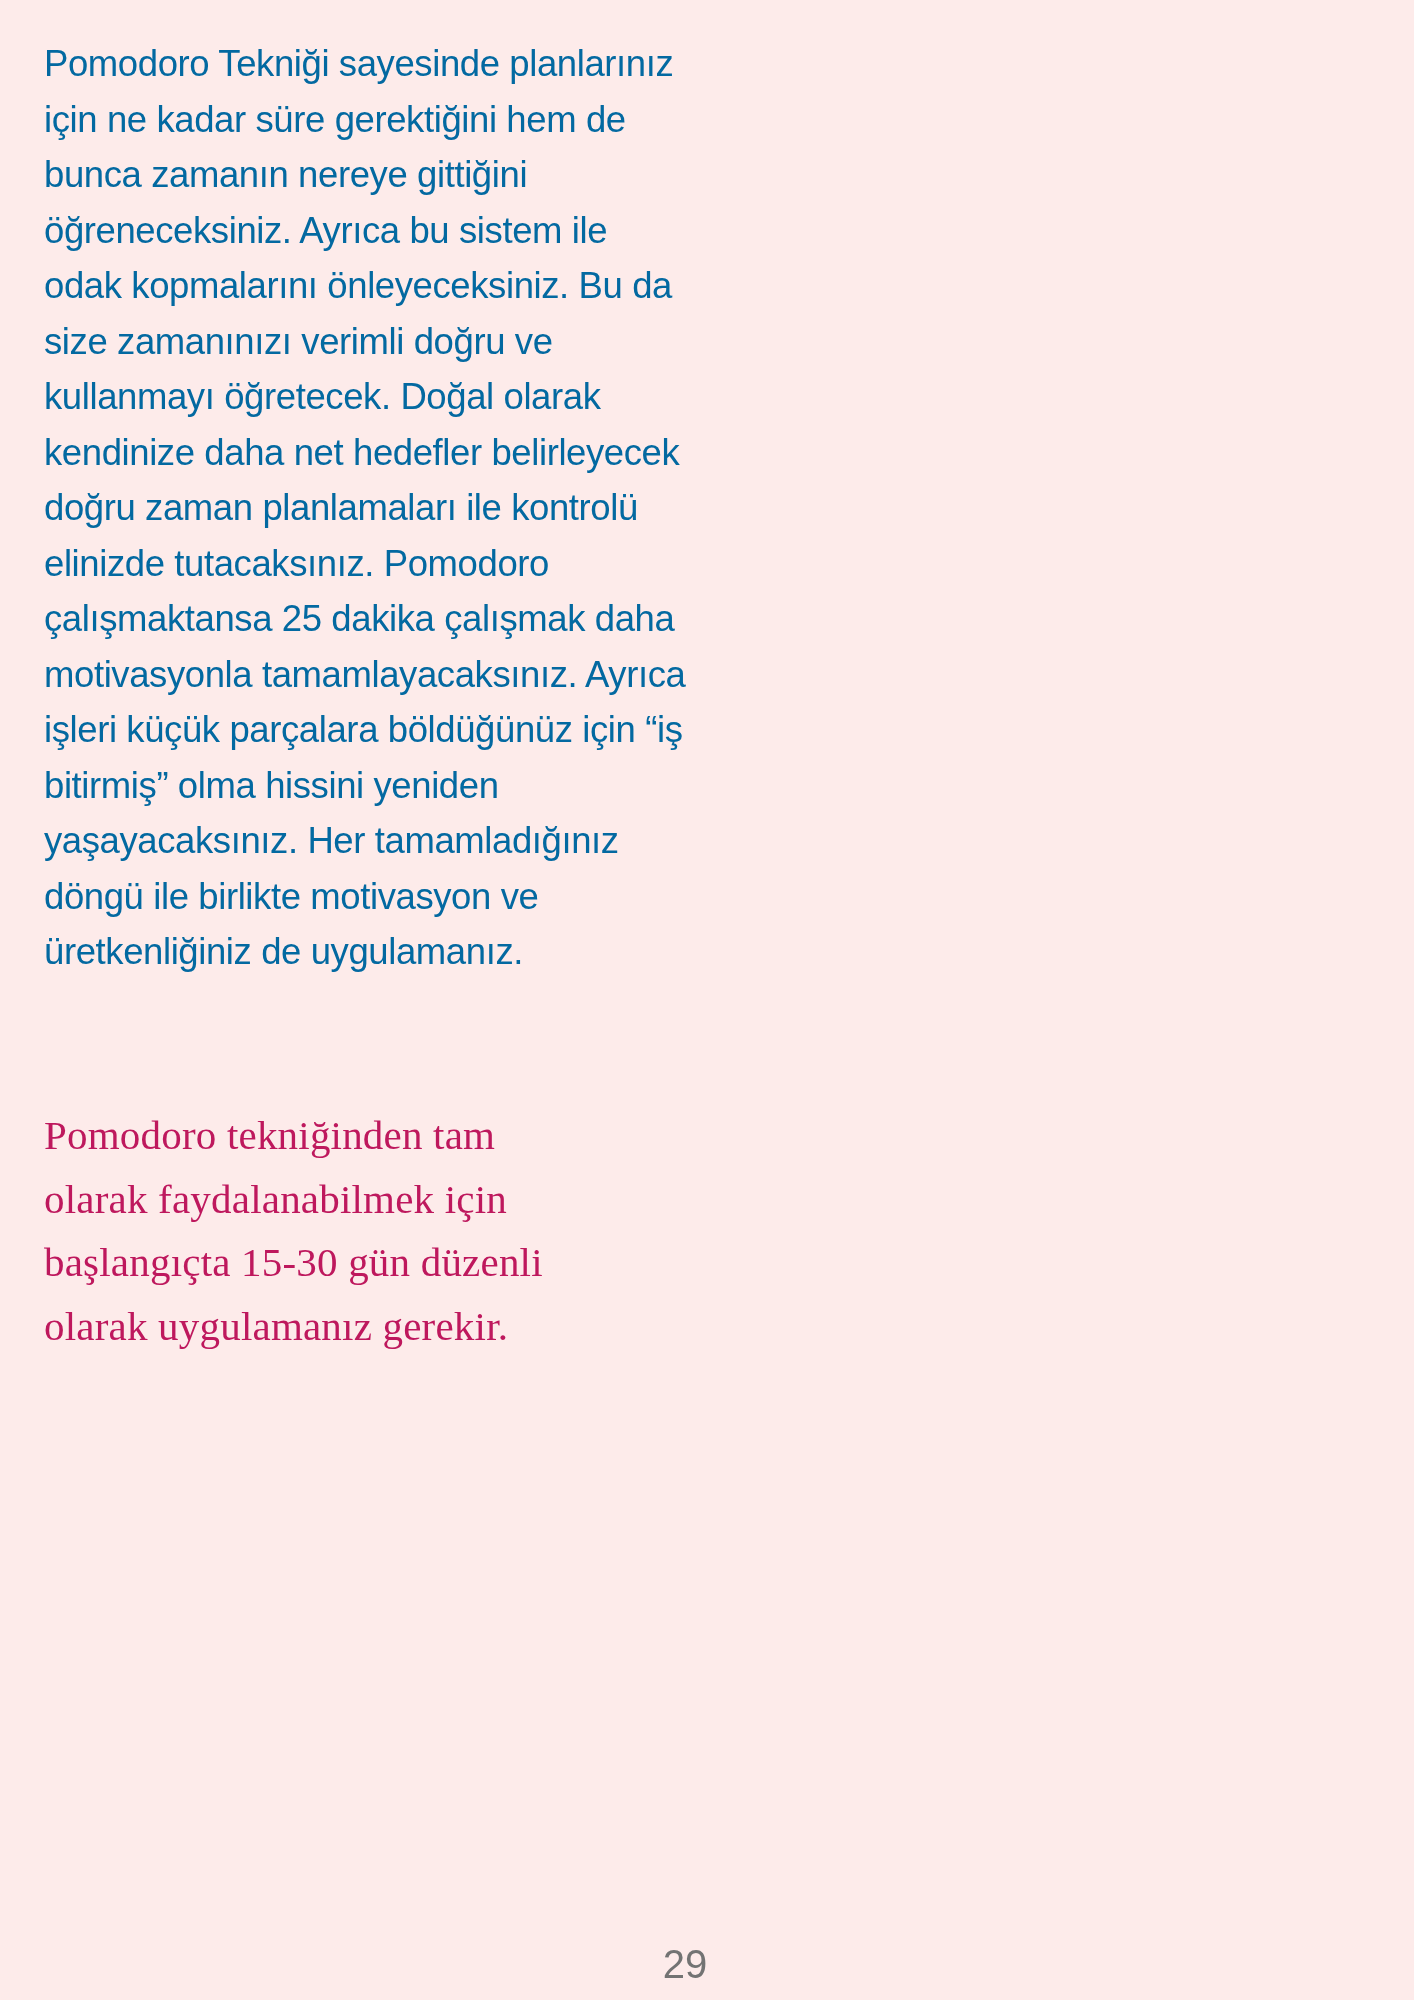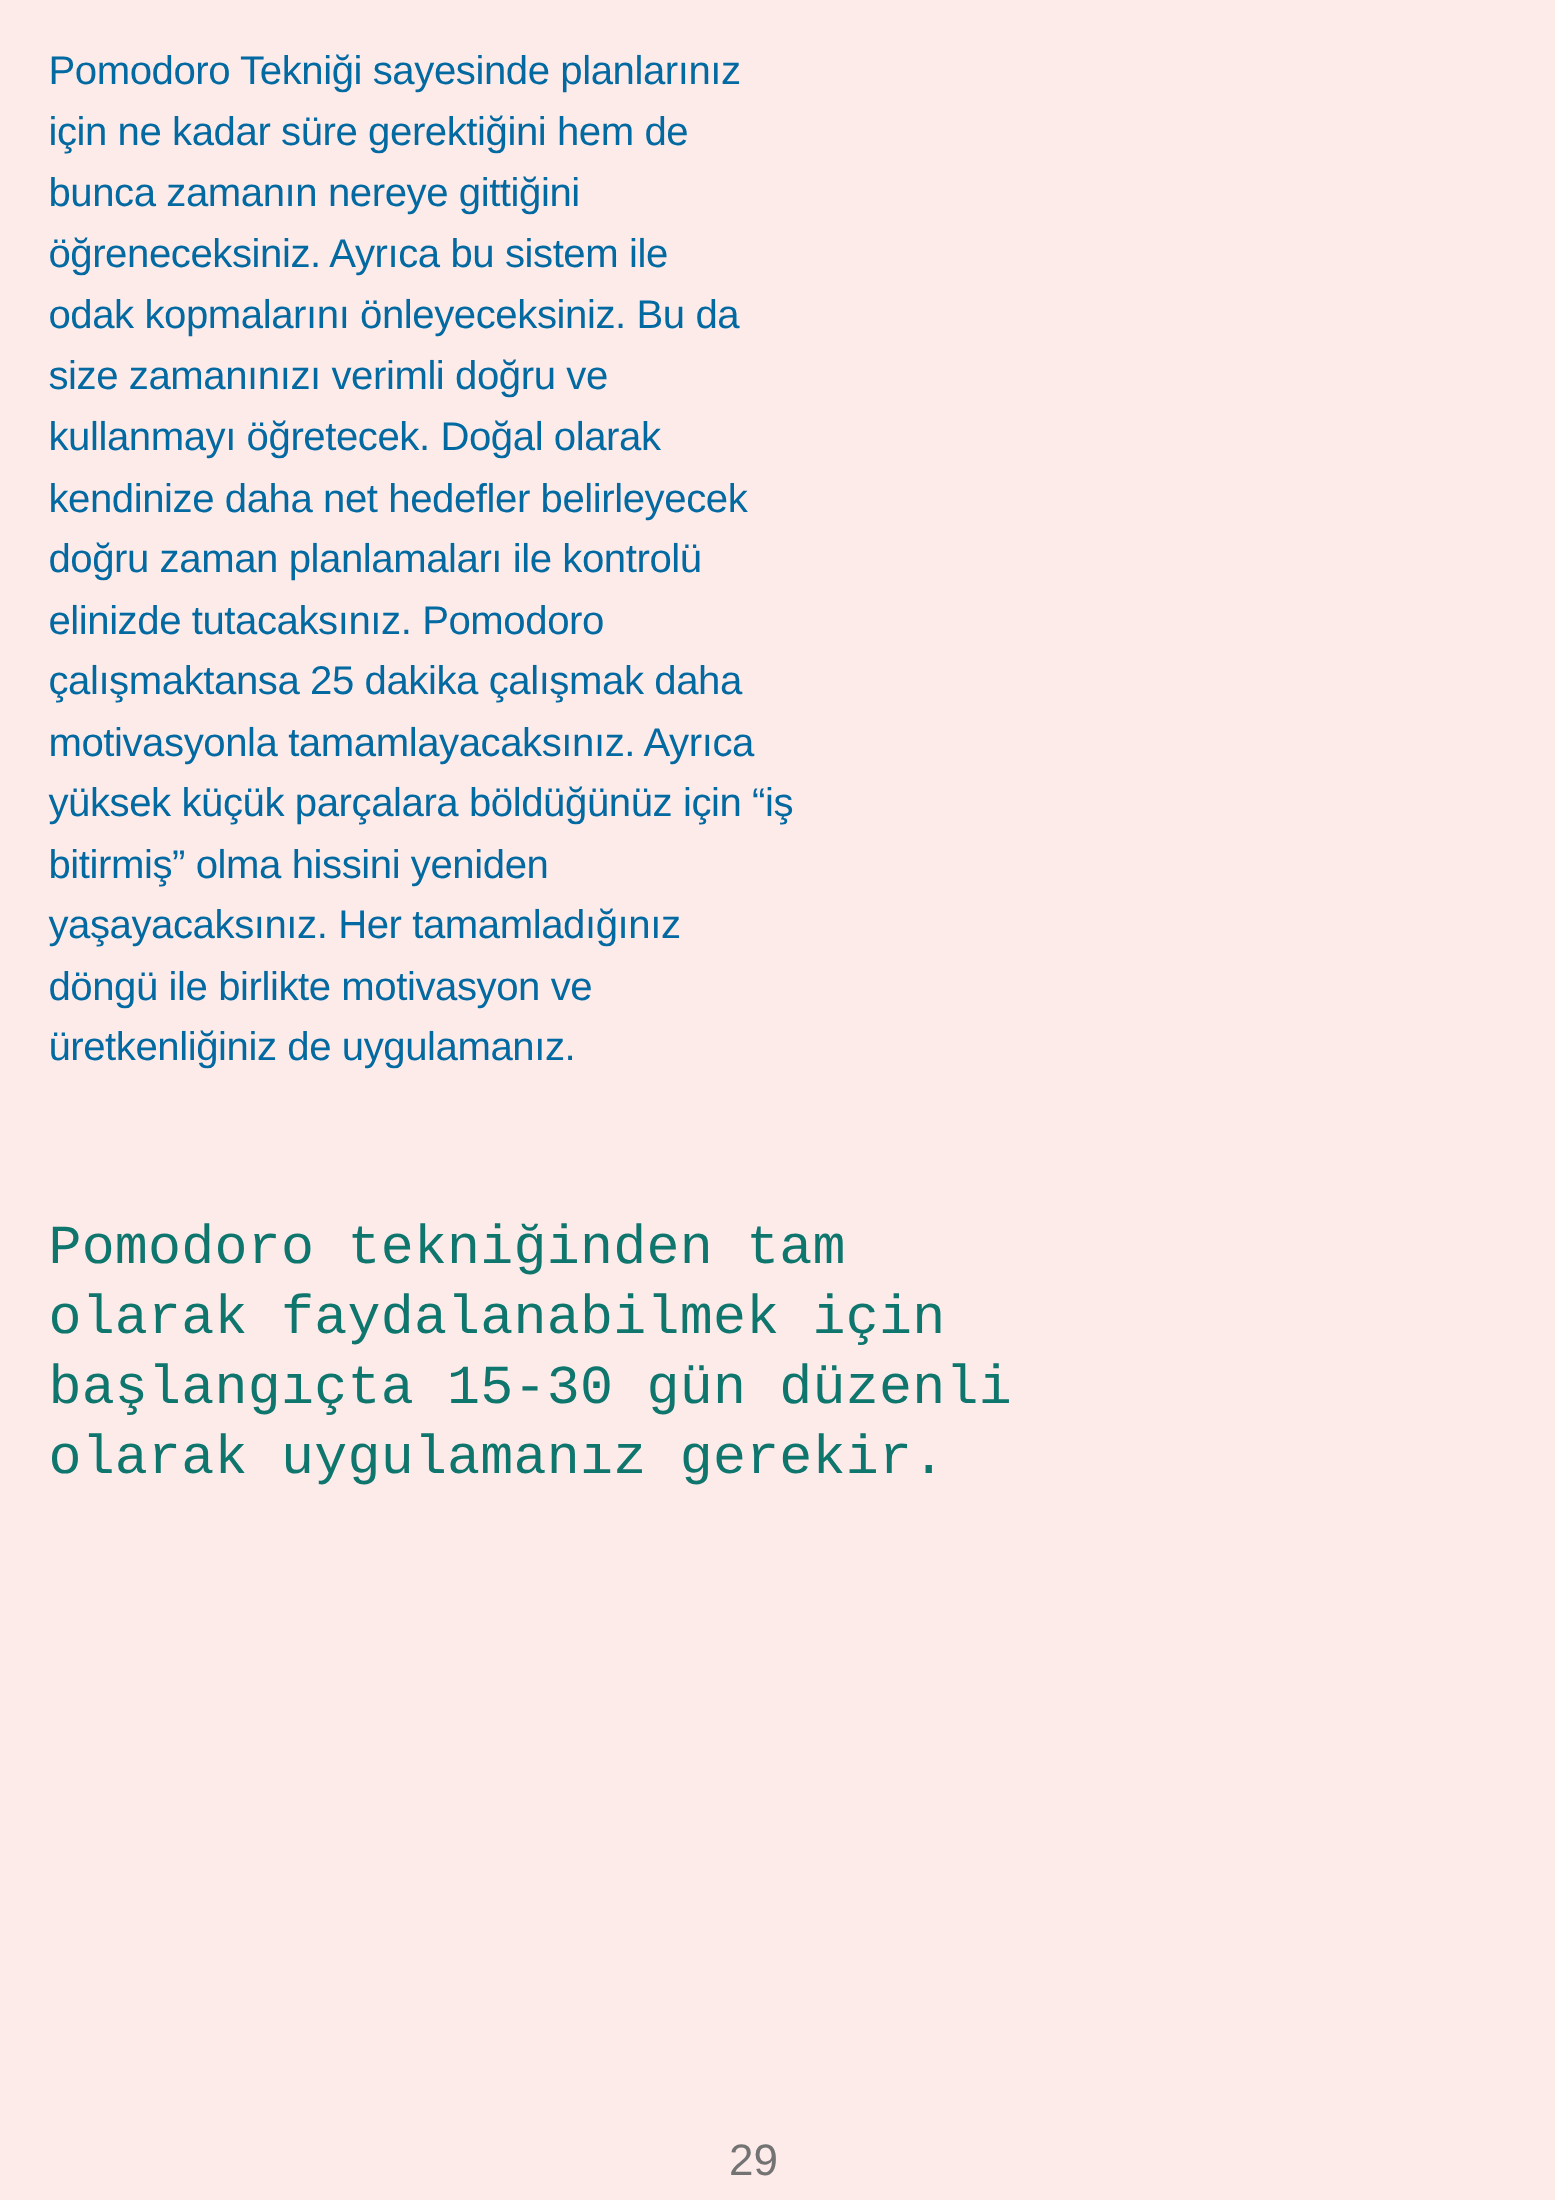--- a/index.html
+++ b/index.html
@@ -35,24 +35,24 @@
     .body-text .line {
       display: block;
       white-space: nowrap;
     }
     .callout {
       position: absolute;
       left: 44px;
       top: 1104px;
       width: 760px;
       margin: 0;
-      font-family: Liberation Mono, monospace;
-      font-size: 50px;
+      font-family: Liberation Serif, serif;
+      font-size: 41px;
       line-height: 63.5px;
-      color: #0f766e;
+      color: #be185d;
       letter-spacing: 0.2px;
     }
     .callout .line {
       display: block;
       white-space: nowrap;
     }
     .closing {
       position: absolute;
       left: 44px;
       top: 1408px;
@@ -91,21 +91,21 @@
     <span class="line">bunca zamanın nereye gittiğini</span>
     <span class="line">öğreneceksiniz. Ayrıca bu sistem ile</span>
     <span class="line">odak kopmalarını önleyeceksiniz. Bu da</span>
     <span class="line">size zamanınızı verimli doğru ve</span>
     <span class="line">kullanmayı öğretecek. Doğal olarak</span>
     <span class="line">kendinize daha net hedefler belirleyecek</span>
     <span class="line">doğru zaman planlamaları ile kontrolü</span>
     <span class="line">elinizde tutacaksınız. Pomodoro</span>
     <span class="line">çalışmaktansa 25 dakika çalışmak daha</span>
     <span class="line">motivasyonla tamamlayacaksınız. Ayrıca</span>
-    <span class="line">yüksek küçük parçalara böldüğünüz için “iş</span>
+    <span class="line">işleri küçük parçalara böldüğünüz için “iş</span>
     <span class="line">bitirmiş” olma hissini yeniden</span>
     <span class="line">yaşayacaksınız. Her tamamladığınız</span>
     <span class="line">döngü ile birlikte motivasyon ve</span>
     <span class="line">üretkenliğiniz de uygulamanız.</span>
   </p>
 
   <p class="callout">
     <span class="line">Pomodoro tekniğinden tam</span>
     <span class="line">olarak faydalanabilmek için</span>
     <span class="line">başlangıçta 15-30 gün düzenli</span>

